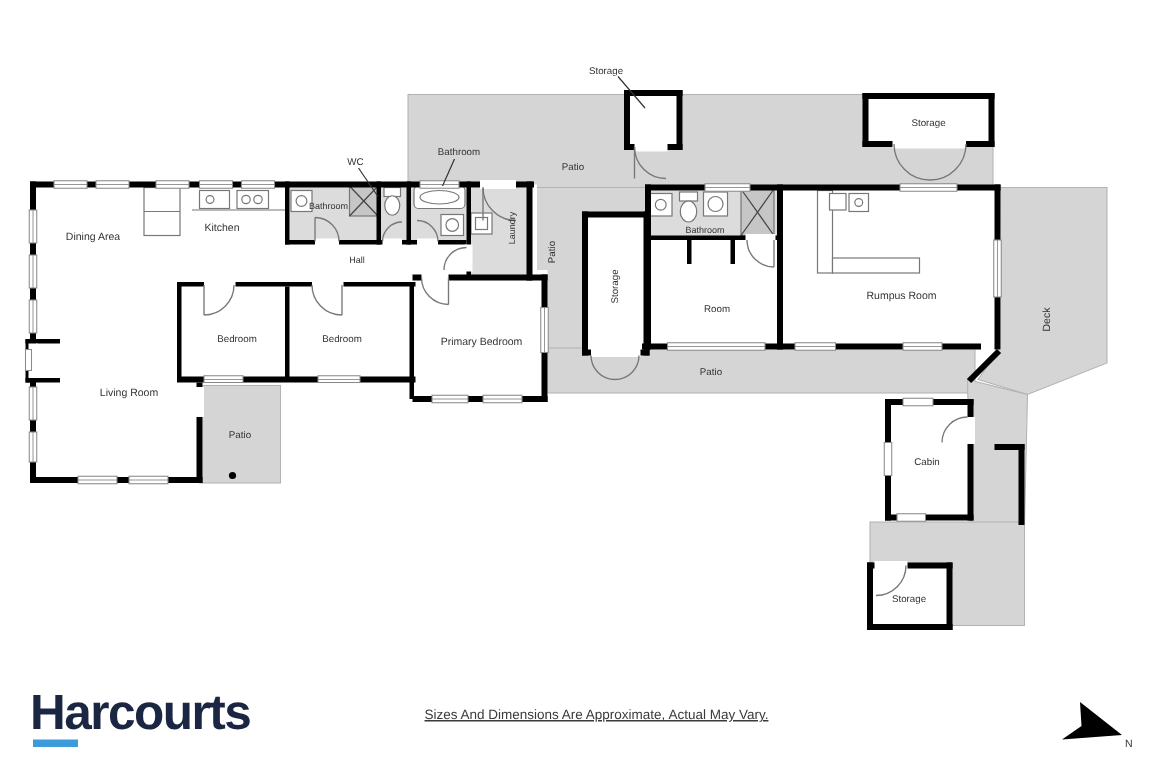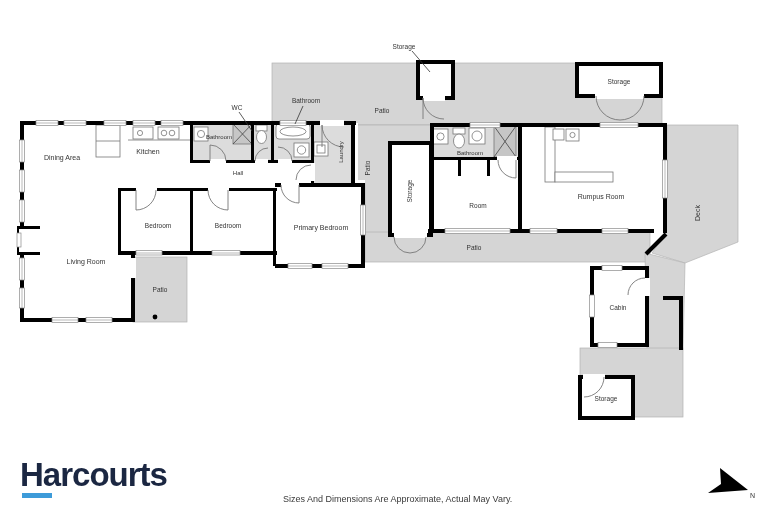--- a/index.html
+++ b/index.html
@@ -3,21 +3,21 @@
 <meta charset="utf-8">
 <style>
   html,body{margin:0;padding:0;background:#fff;}
   #stage{position:relative;width:768px;height:512px;background:#ffffff;overflow:hidden;
          font-family:"Liberation Sans",sans-serif;}
   #plan{position:absolute;left:0;top:0;}
   .lbl{fill:#333;font-family:"Liberation Sans",sans-serif;}
   #logo{position:absolute;left:20px;top:458px;color:#1b2742;font-size:33px;font-weight:700;
         letter-spacing:-1px;line-height:1;}
   #logo-underline{position:absolute;left:22px;top:493px;width:30px;height:5px;background:#3d9bd9;}
-  #disclaimer{position:absolute;left:283px;top:494px;font-size:9px;color:#3a3a3a;}
+  #disclaimer{position:absolute;left:283px;top:471px;font-size:9px;color:#3a3a3a;text-decoration:underline;}
   #compass{position:absolute;left:700px;top:462px;width:64px;height:44px;}
 </style>
 </head>
 <body>
 
 <div id="stage">
 <svg id="plan" width="768" height="512" viewBox="0 0 768 512">
 
   <g fill="#d5d5d5" stroke="#b3b3b3" stroke-width="0.7">
     <rect x="272" y="63" width="390" height="62"></rect>

